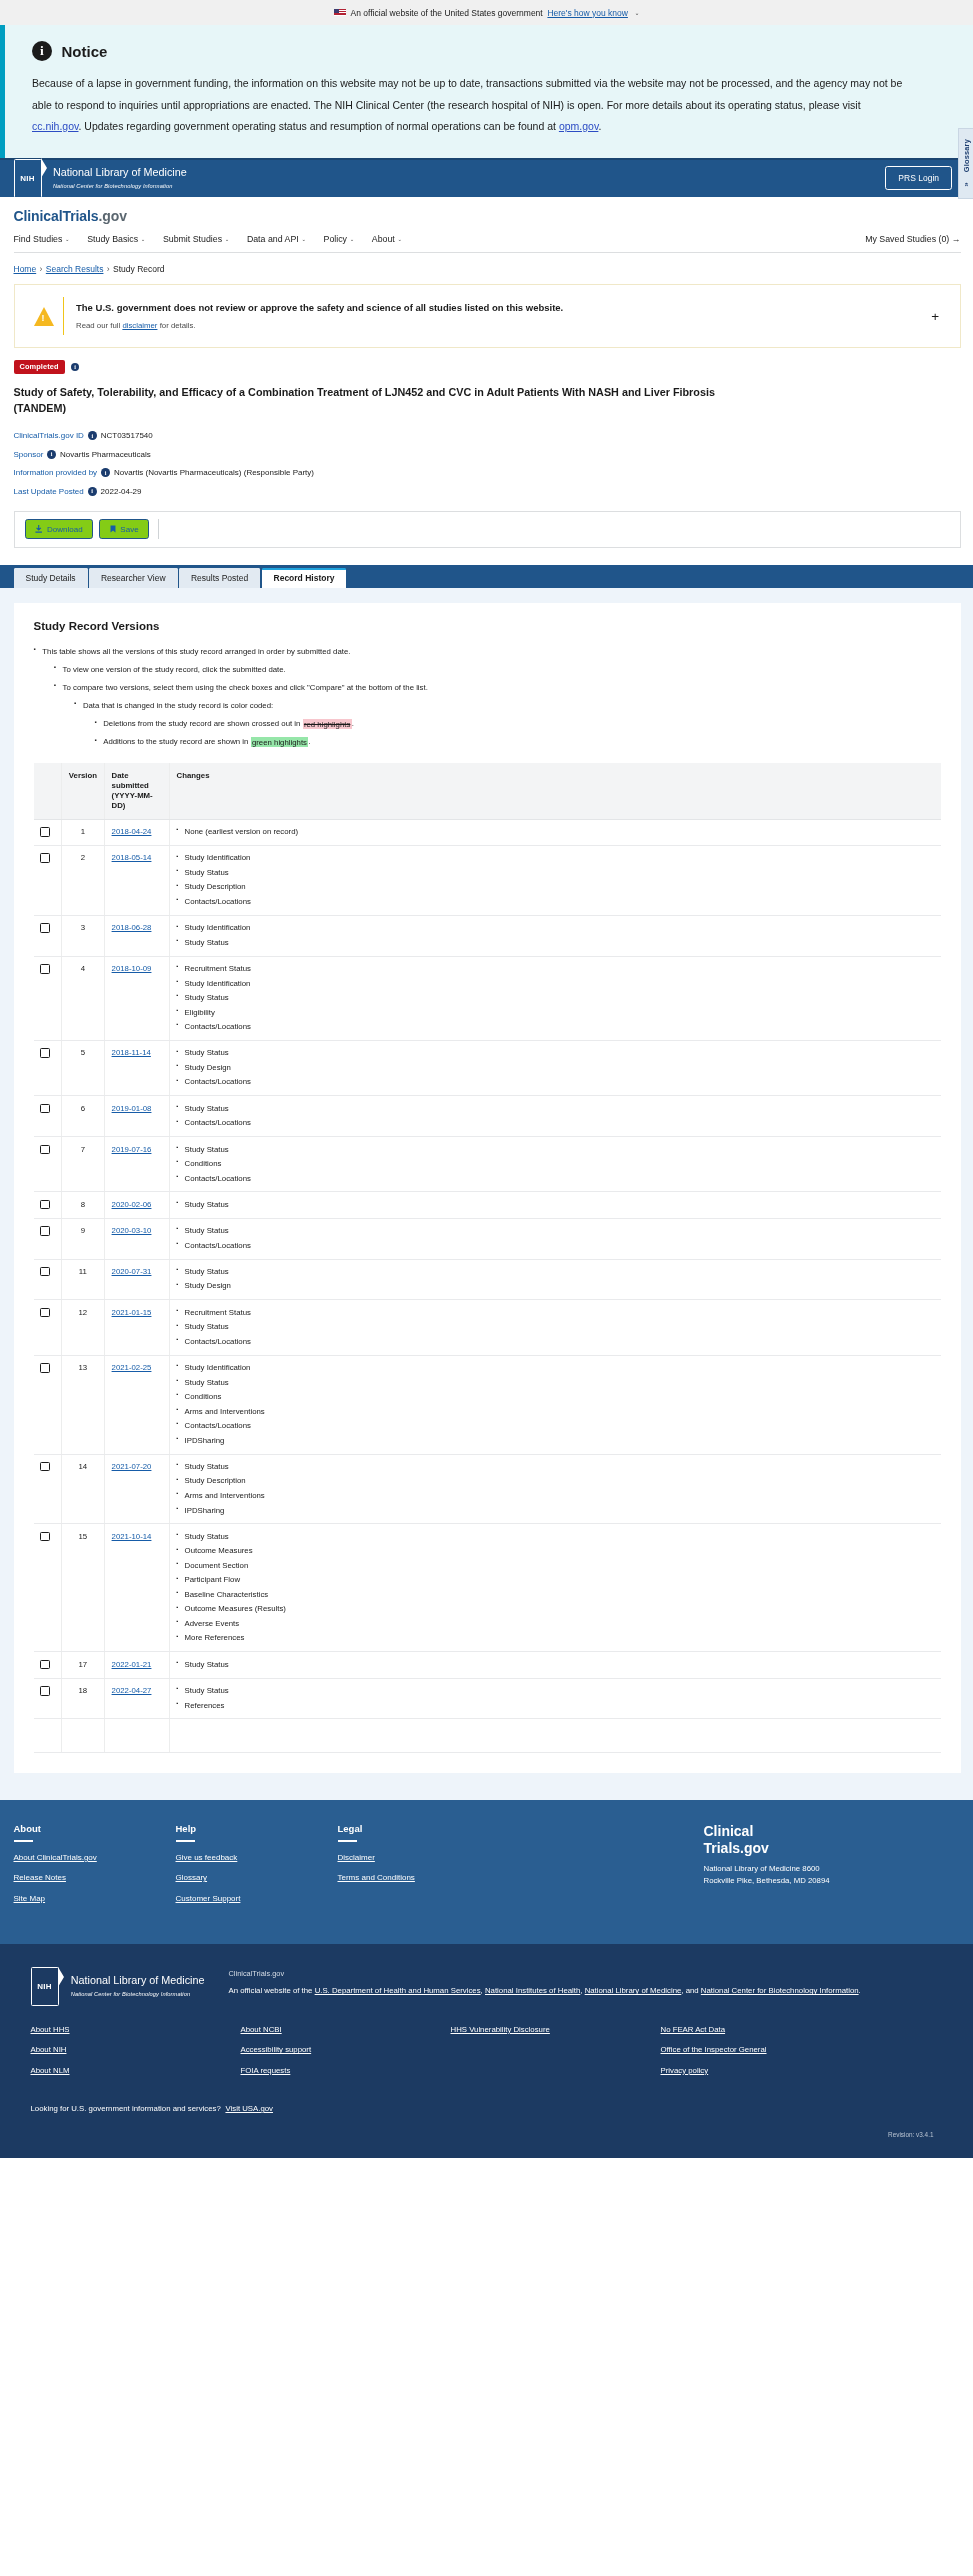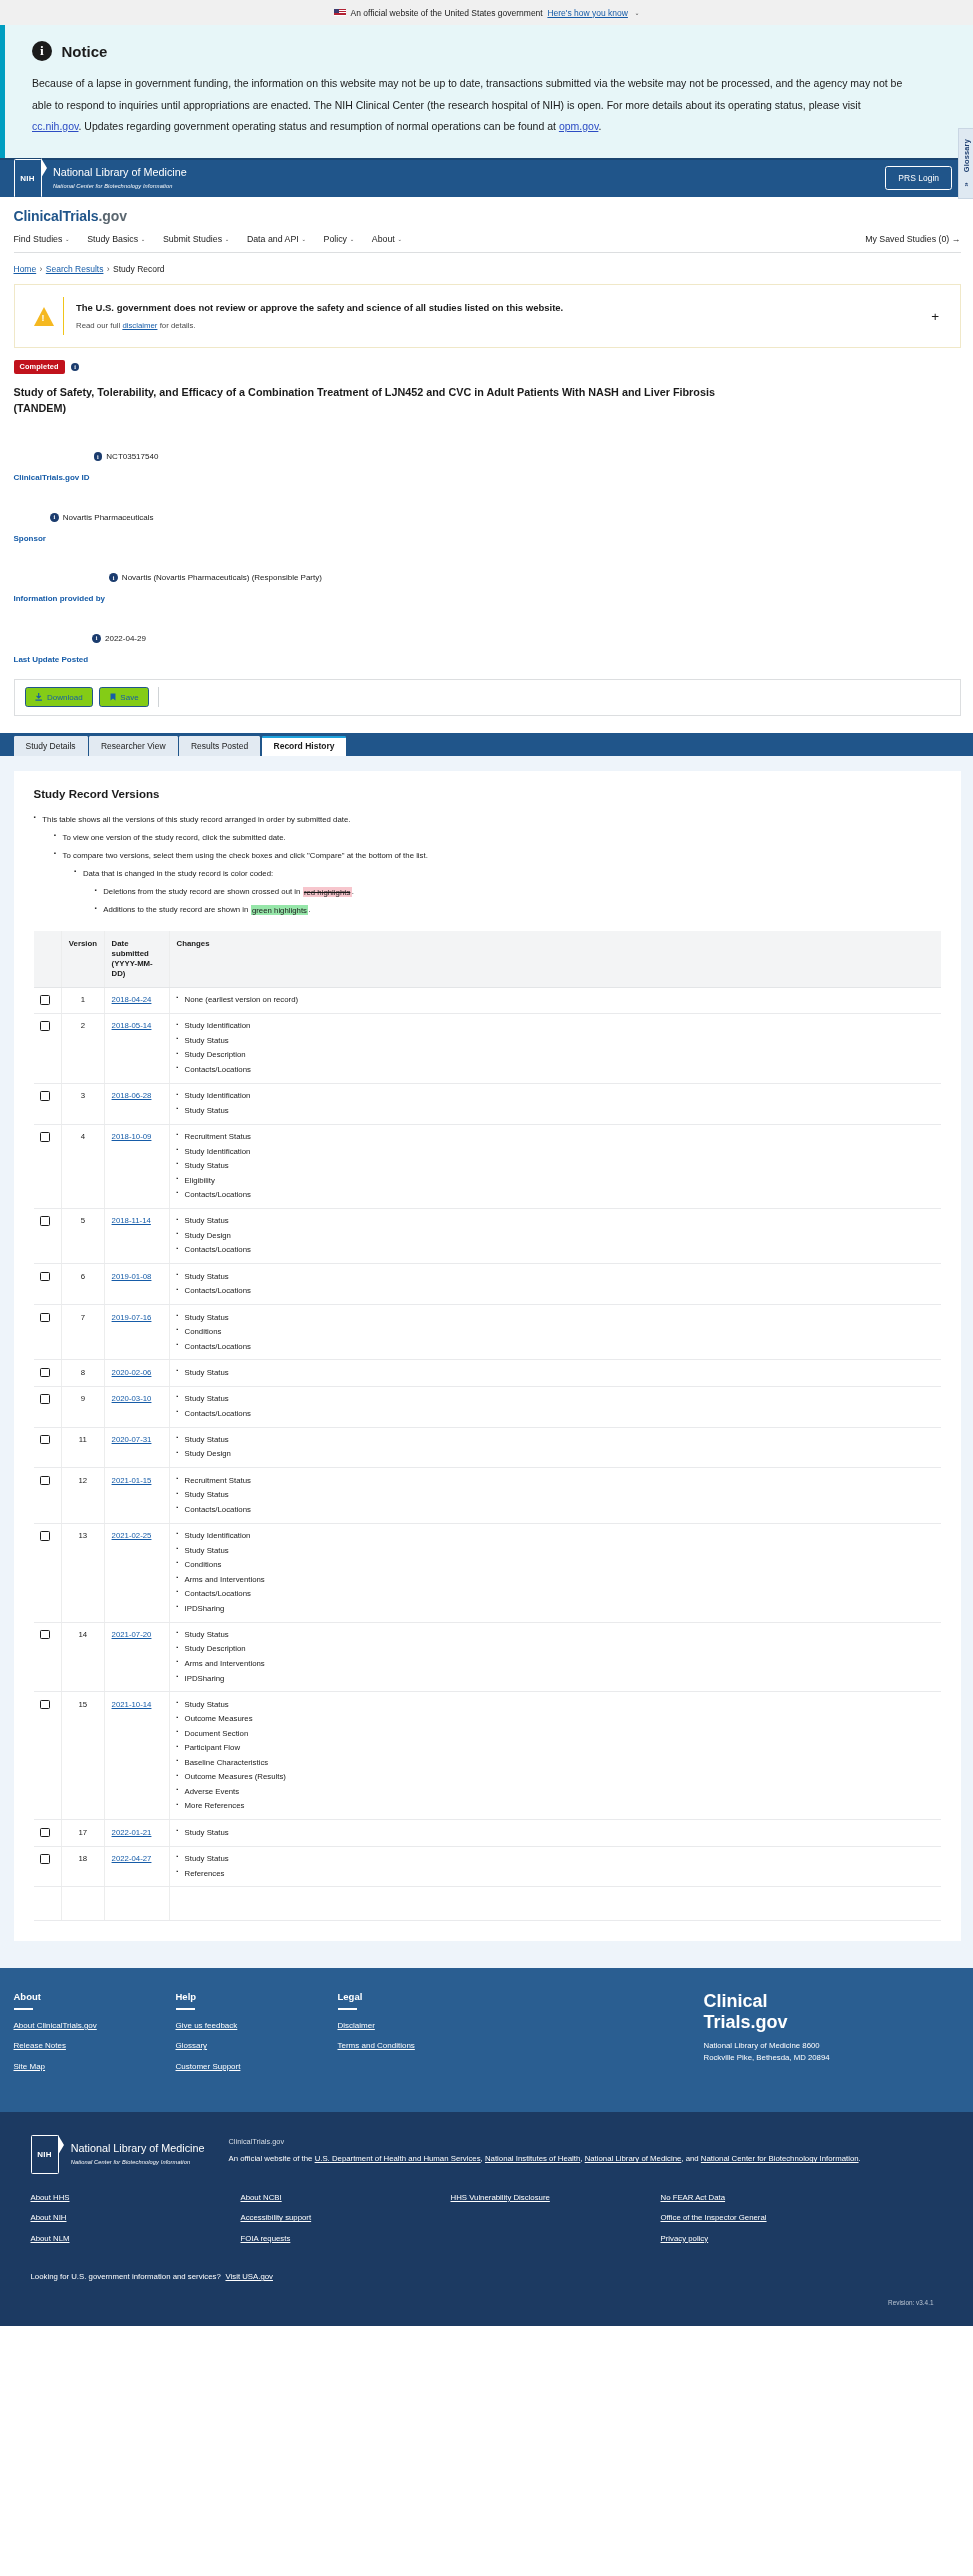--- a/index.html
+++ b/index.html
@@ -124,21 +124,21 @@
     background:#c1121c; color:#fff; font-size:7.4px; font-weight:bold;
     padding:2.7px 6px; border-radius:2px; letter-spacing:0.1px;
   }
   .info-dot{
     width:8.8px;height:8.8px;border-radius:50%;background:#1b3c6e;color:#fff;
     font-size:6px;display:inline-flex;align-items:center;justify-content:center;
     font-family:"Liberation Serif",serif; font-weight:bold; flex:0 0 auto;
   }
   .study-title{ font-size:10.8px; font-weight:bold; line-height:1.45; color:#1b1b1b; max-width:710px; margin-bottom:15px;}
   .meta-row{ font-size:8px; margin-bottom:9.5px; display:flex; align-items:center; gap:4px; flex-wrap:wrap;}
-  .meta-label{ color:#165ca8; font-weight:bold;margin-top:42px; }
+  .meta-label{ color:#165ca8; font-weight:normal; }
   .meta-val{ color:#1b1b1b; }
 
   
   .action-bar{
     border:0.7px solid #dcdee0; padding:7.4px 10px; margin:15px 0 17.6px 0;
     display:flex; align-items:center; gap:6px;
   }
   .btn{
     border:1.4px solid #20558a; color:#165ca8; background:#84cc16; border-radius:2.7px;
     padding:4.7px 9.5px; font-size:8px; font-family:inherit; cursor:pointer;
@@ -197,21 +197,21 @@
   ul.changes li::before{ content:"▪"; position:absolute; left:0; top:-0.7px; font-size:5.4px;}
   tr.tail td{ height:34px; border-bottom:0.7px solid #e9eaec; }
 
   
   .footer-mid{ background:#2a5e91; color:#fff; padding:23px 13.5px 28px 13.5px; display:flex; }
   .fcol{ width:162px; }
   .fcol h3{ font-size:9.5px; margin:0 0 6px 0; font-weight:bold;}
   .fcol .divider{ width:19px; height:1.4px; background:#fff; margin:5.4px 0 10.8px 0;}
   .fcol a{ display:block; color:#fff; text-decoration:underline; font-size:8px; margin-bottom:11.5px;}
   .fbrand{ margin-left:auto; width:257px; }
-  .fbrand .bname{ font-size:18px; font-weight:bold; line-height:1.15; }
+  .fbrand .bname{ font-size:14px; font-weight:bold; line-height:1.15; }
   .fbrand .addr{ font-size:7.8px; line-height:1.55; margin-top:7.4px; max-width:145px;}
 
   
   .footer-dark{ background:#1c3a62; color:#fff; padding:16px 13.5px 20px 13.5px; border-top:2px solid #2a5e91;}
   .fd-top{ display:flex; gap:24px; align-items:flex-start; padding:6.8px 17px 0 17px;}
   .fd-nih{ display:flex; align-items:center; gap:5.4px; flex:0 0 auto; }
   .fd-text{ font-size:7.8px; line-height:2.0; }
   .fd-text .small-title{ font-size:7.4px; color:#d6dde6; display:block; margin-bottom:1.4px;}
   .fd-text a{ color:#fff; text-decoration:underline; }
   .fd-links{ display:flex; padding:19px 17px 0 17px; }

